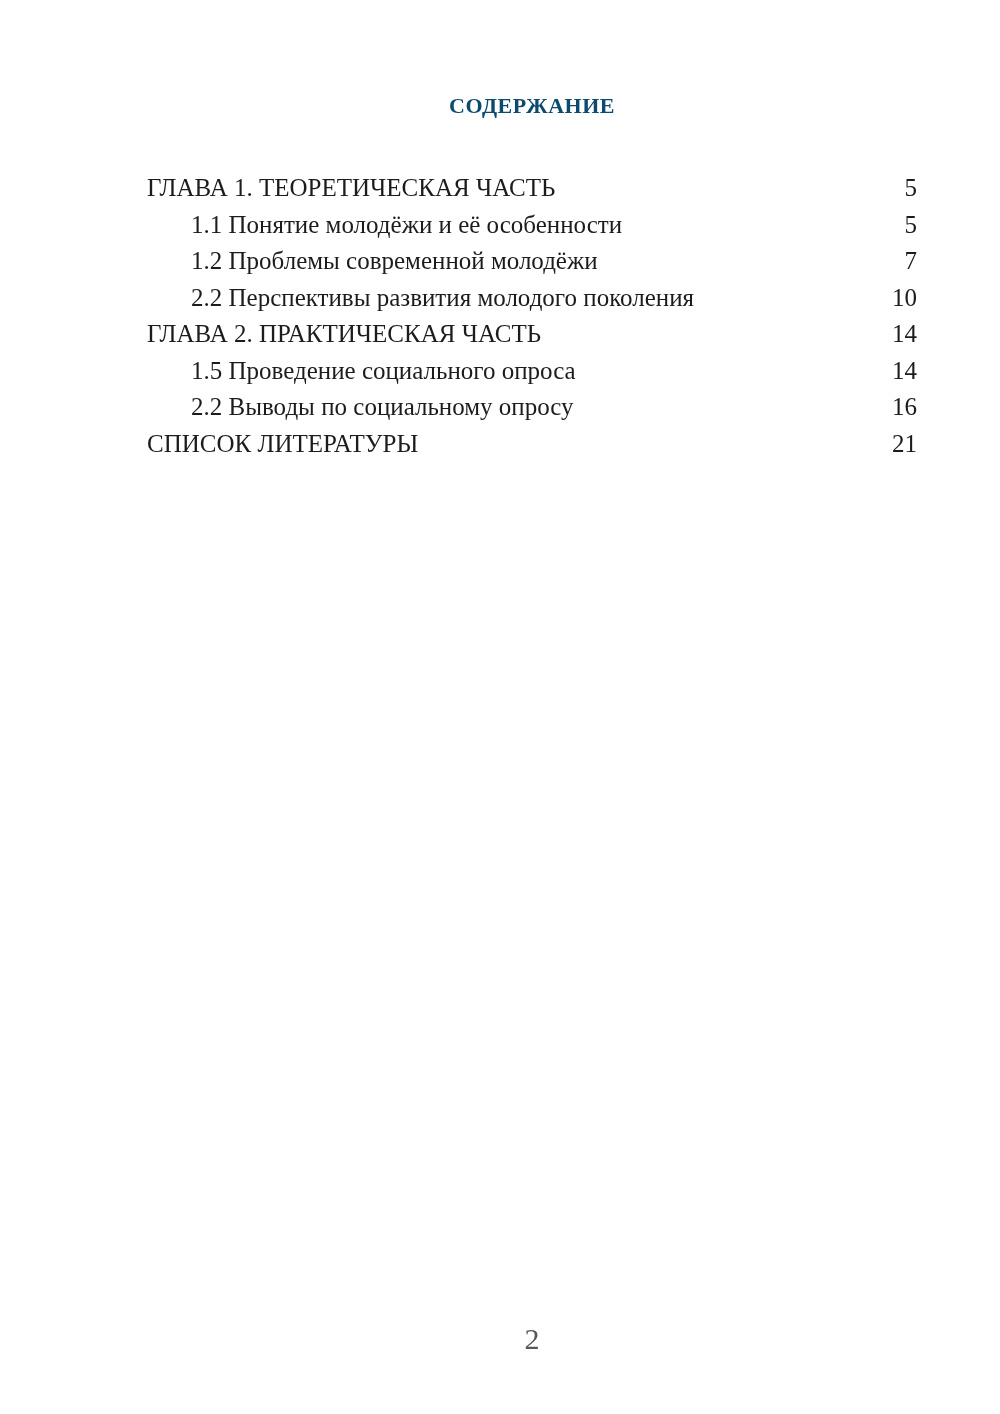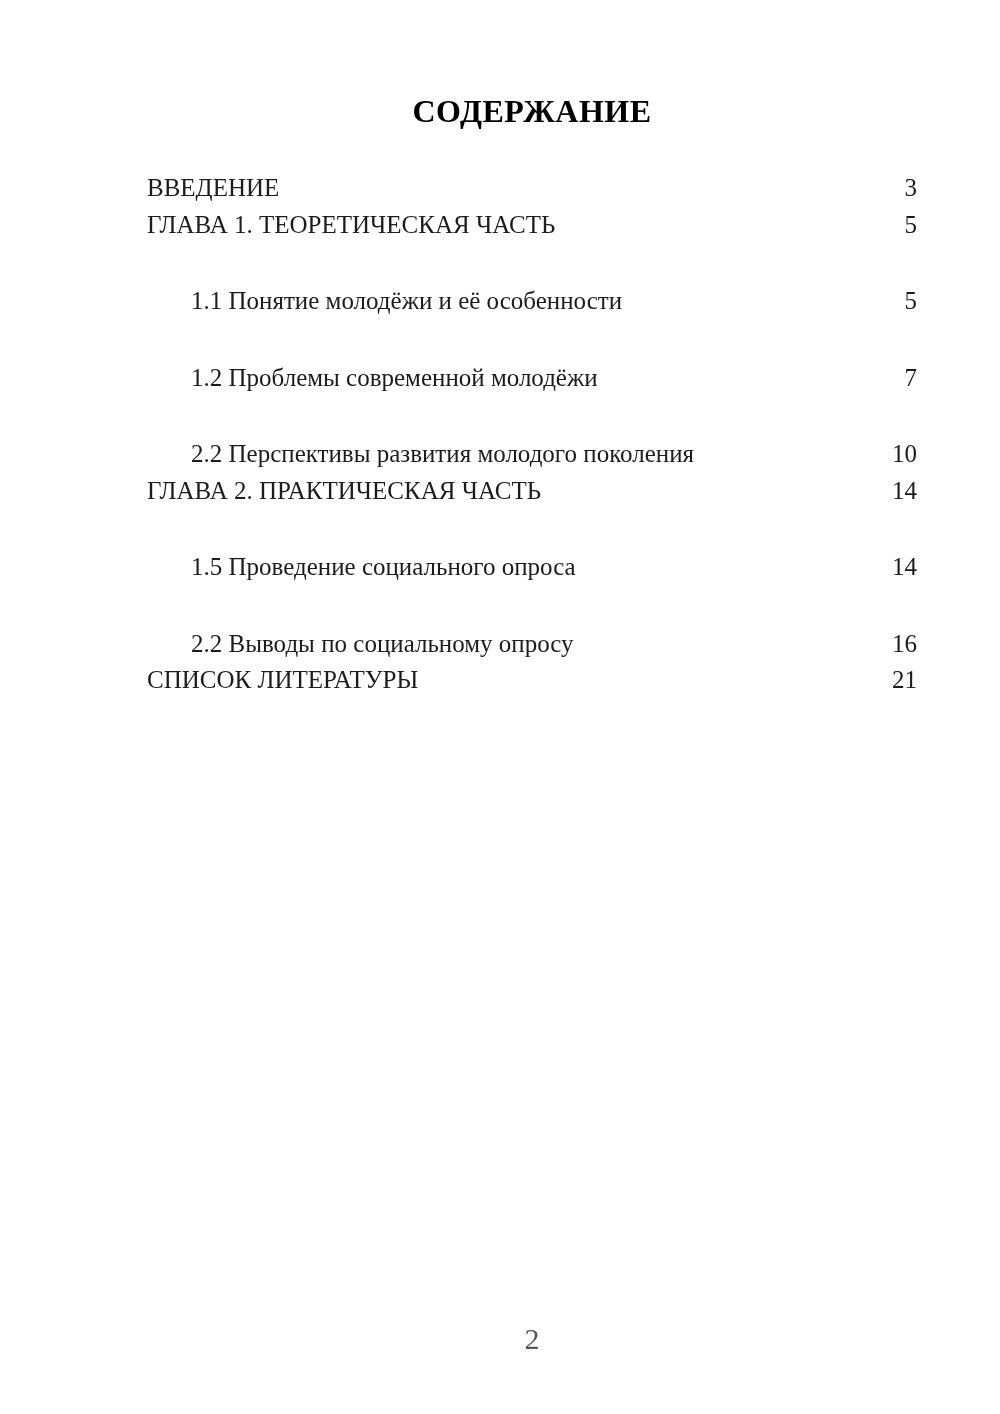--- a/index.html
+++ b/index.html
@@ -16,43 +16,42 @@
     color: #1c1c1c;
     overflow: hidden;
   }
   .doc-heading {
     position: absolute;
     left: 147px;
     right: 83px;
     top: 93px;
     margin: 0;
     text-align: center;
-    font-size: 32px;
+    font-size: 22px;
     font-weight: bold;
     letter-spacing: 0.5px;
-    color: #000000;
+    color: #0c4a6e;
   }
   .toc {
     position: absolute;
     left: 147px;
     right: 83px;
     top: 170px;
   }
   .toc-row {
     display: flex;
     justify-content: space-between;
     align-items: baseline;
     height: 36.55px;
     line-height: 36.55px;
     font-size: 25px;
     white-space: nowrap;
   }
   .toc-row.level-1 {
     padding-left: 44px;
-    margin-top: 40px;
   }
   .toc-label {
     flex: 0 1 auto;
     overflow: hidden;
   }
   .toc-page {
     flex: 0 0 auto;
     text-align: right;
     padding-left: 20px;
   }
@@ -67,24 +66,20 @@
   }
 </style>
 </head>
 <body>
 
 <div class="page">
 
   <h1 class="doc-heading">СОДЕРЖАНИЕ</h1>
 
   <div class="toc" id="toc">
-      <div class="toc-row">
-    <span class="toc-label">ВВЕДЕНИЕ</span>
-    <span class="toc-page">3</span>
-  </div>
       <div class="toc-row">
     <span class="toc-label">ГЛАВА 1. ТЕОРЕТИЧЕСКАЯ ЧАСТЬ</span>
     <span class="toc-page">5</span>
   </div>
       <div class="toc-row level-1">
     <span class="toc-label">1.1 Понятие молодёжи и её особенности</span>
     <span class="toc-page">5</span>
   </div>
       <div class="toc-row level-1">
     <span class="toc-label">1.2 Проблемы современной молодёжи</span>

